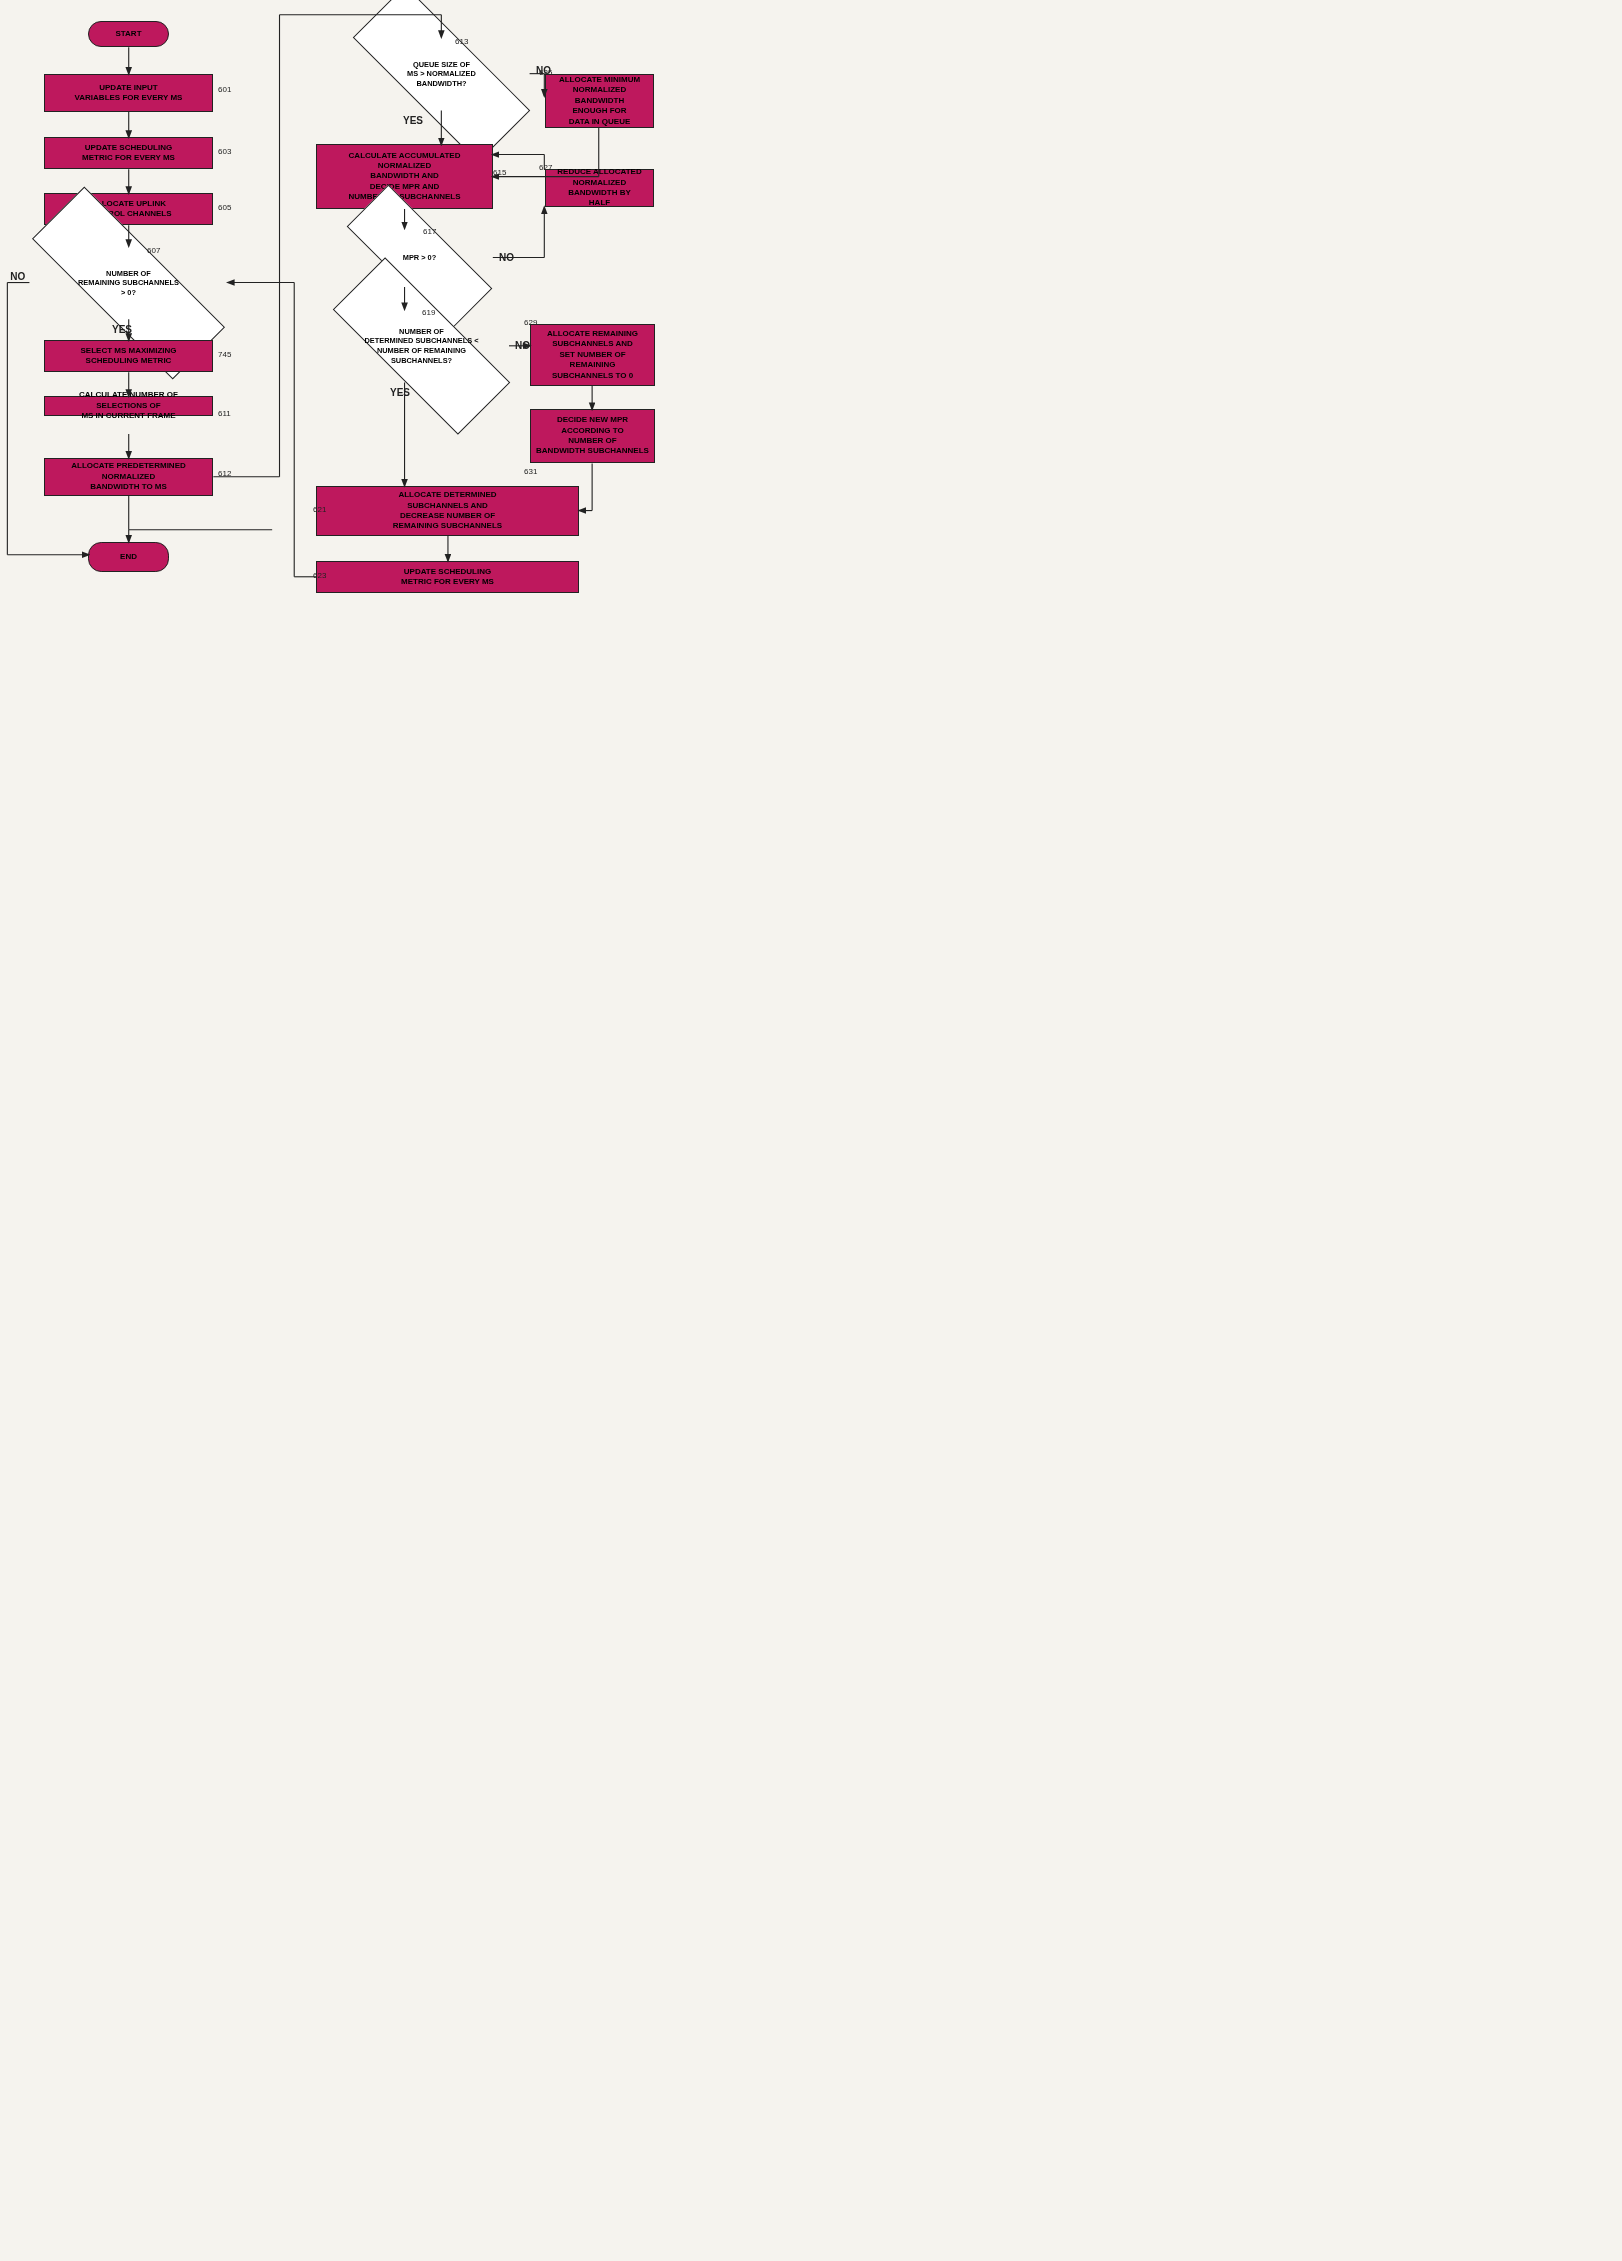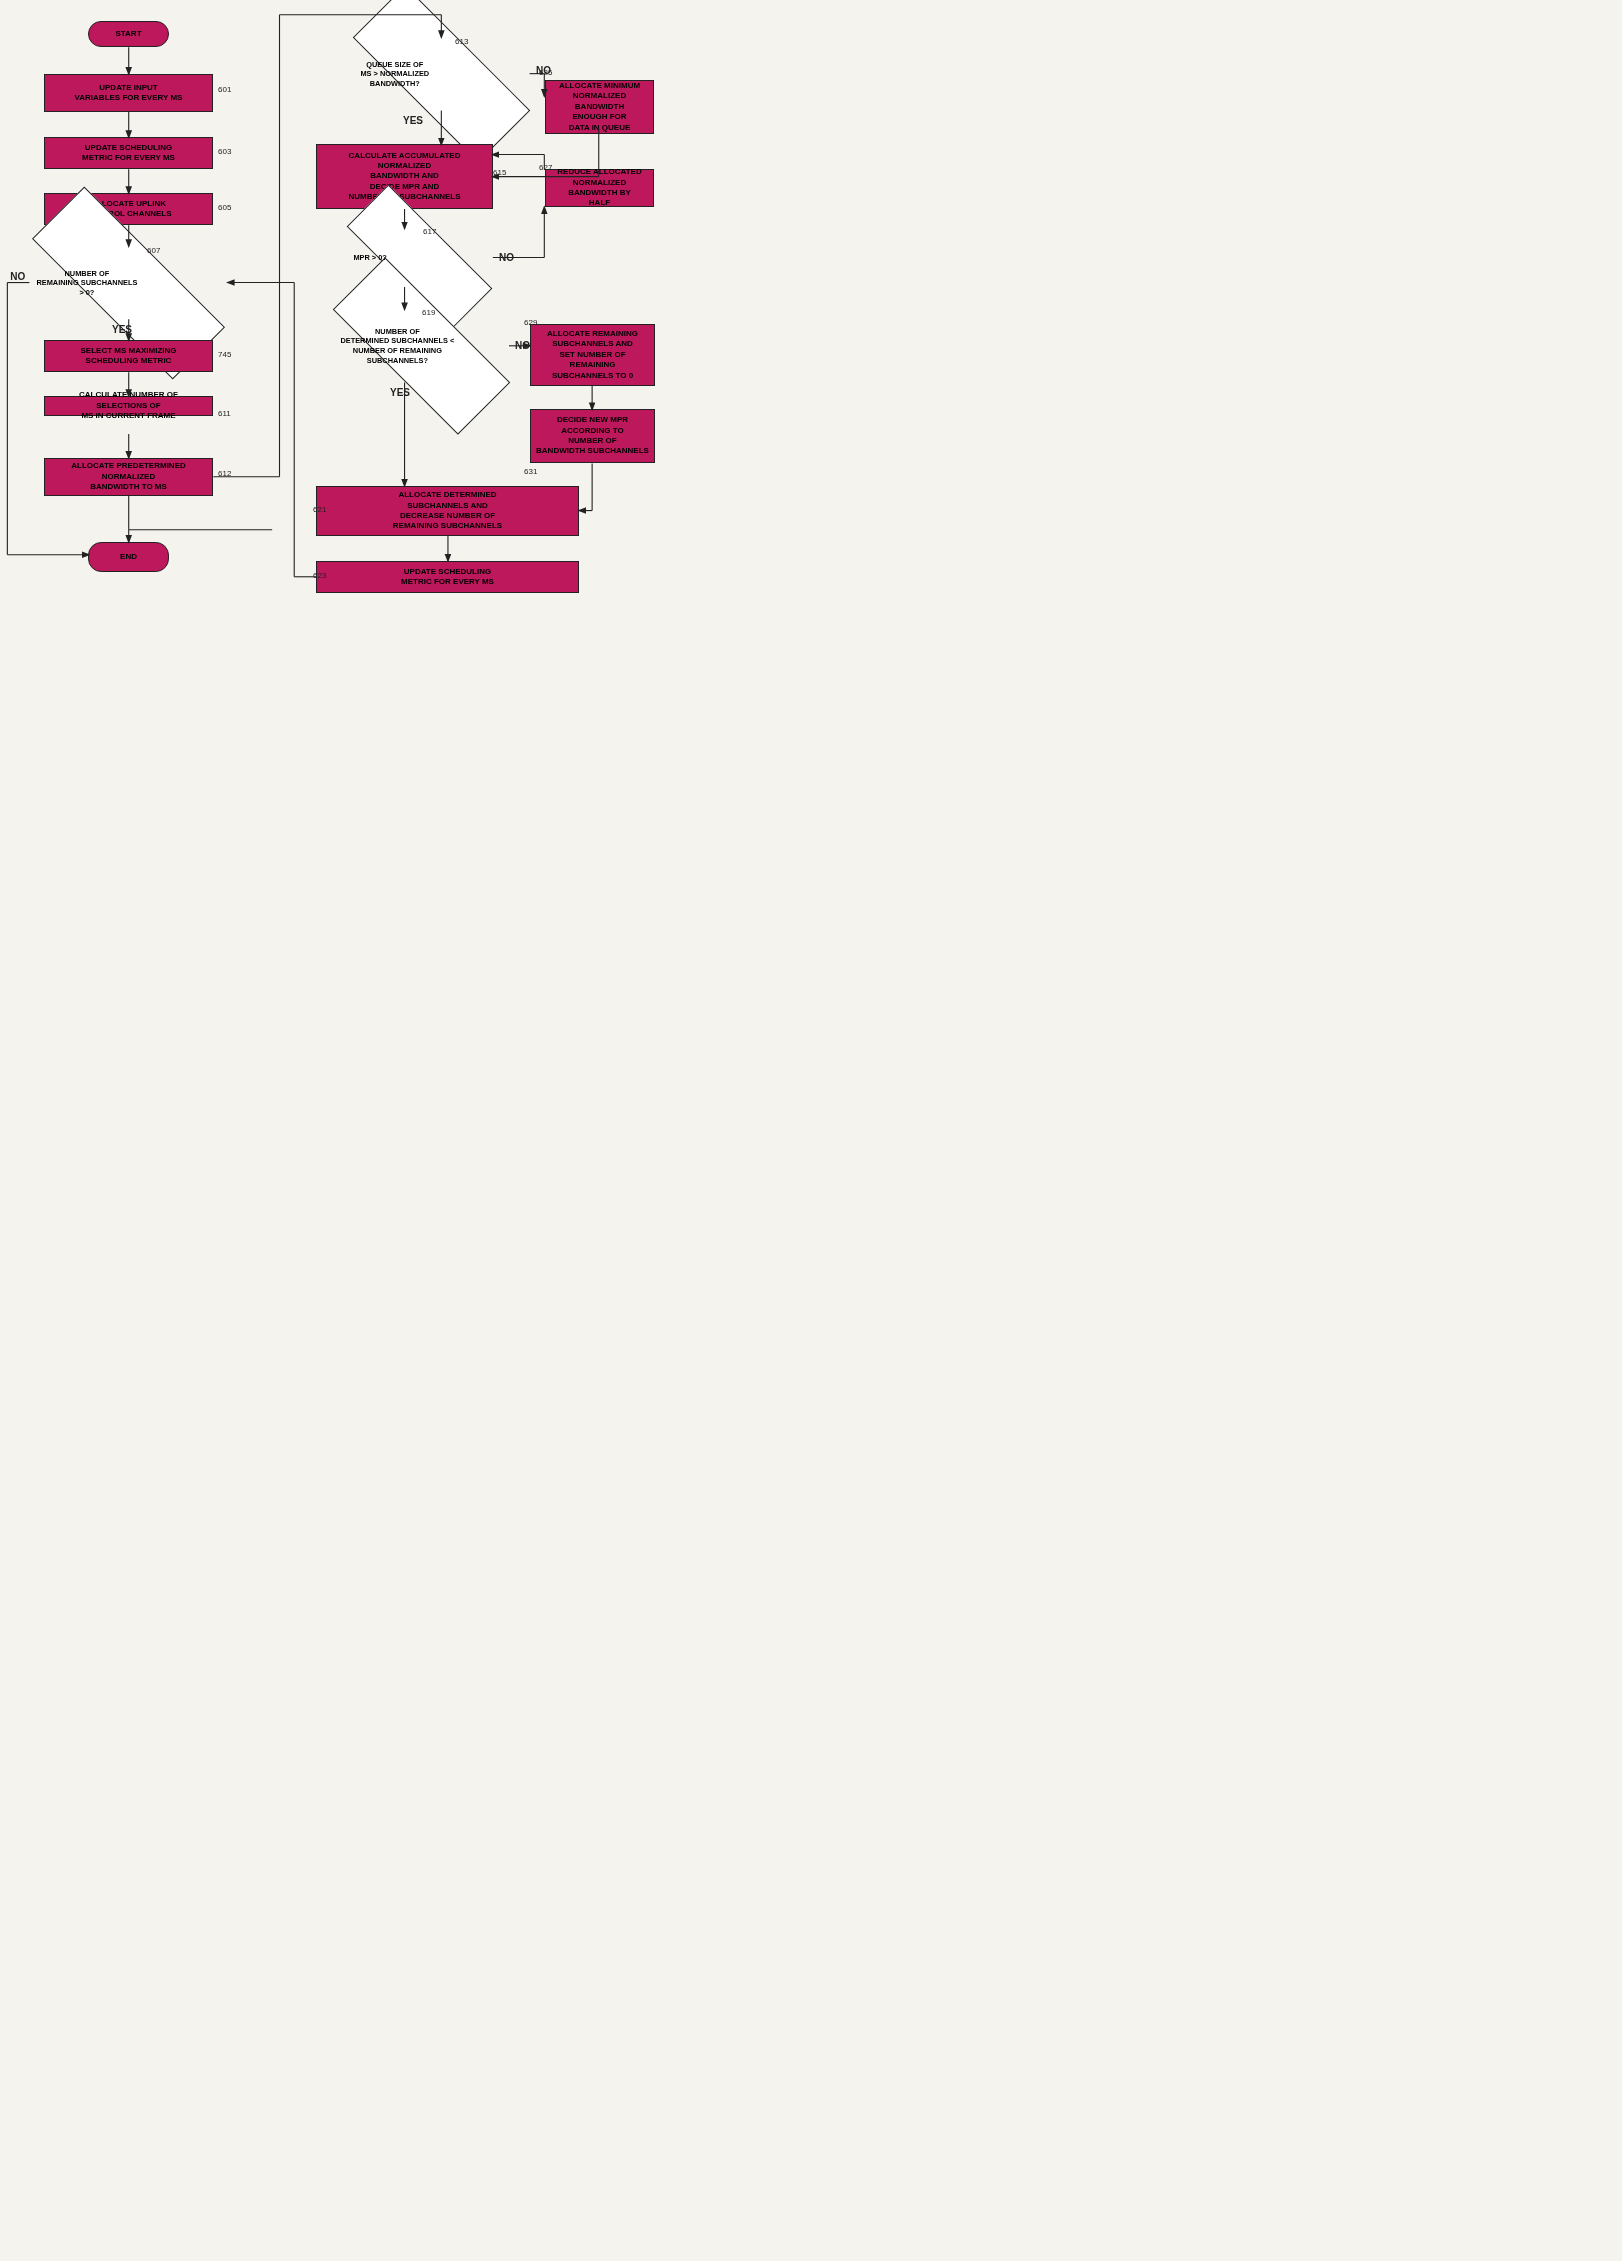--- a/index.html
+++ b/index.html
@@ -39,20 +39,21 @@
       align-items: center;
       justify-content: center;
       text-align: center;
     }
     .diamond-inner {
       width: 100%;
       height: 100%;
       position: relative;
       display: flex;
       align-items: center;
+      justify-content: center;
     }
     .diamond-shape {
       position: absolute;
       width: 100%;
       height: 100%;
       border: 1.5px solid #222;
       background: #fff;
       transform: rotate(45deg);
     }
     .diamond-text {
@@ -152,21 +153,21 @@
       <div class="diamond-shape"></div>
       <div class="diamond-text" style="white-space:pre-line;">QUEUE SIZE OF
 MS &gt; NORMALIZED
 BANDWIDTH?</div>
     </div>
   </div>
   <span class="ref-num" style="left:455px;top:37px;">613</span>
   <span class="label" style="left:403px;top:115px;">YES</span>
   <span class="label" style="left:536px;top:65px;">NO</span>
 
-  <div class="box" style="left:545px;top:74px;width:109px;height:54px;margin-top:6px;">
+  <div class="box" style="left:545px;top:74px;width:109px;height:54px;">
     <span style="white-space:pre-line;">ALLOCATE MINIMUM
 NORMALIZED BANDWIDTH
 ENOUGH FOR
 DATA IN QUEUE</span>
   </div>
   <span class="ref-num" style="left:539px;top:68px;">625</span>
 
   <div class="box" style="left:316px;top:144px;width:177px;height:65px;">
     <span style="white-space:pre-line;">CALCULATE ACCUMULATED
 NORMALIZED

